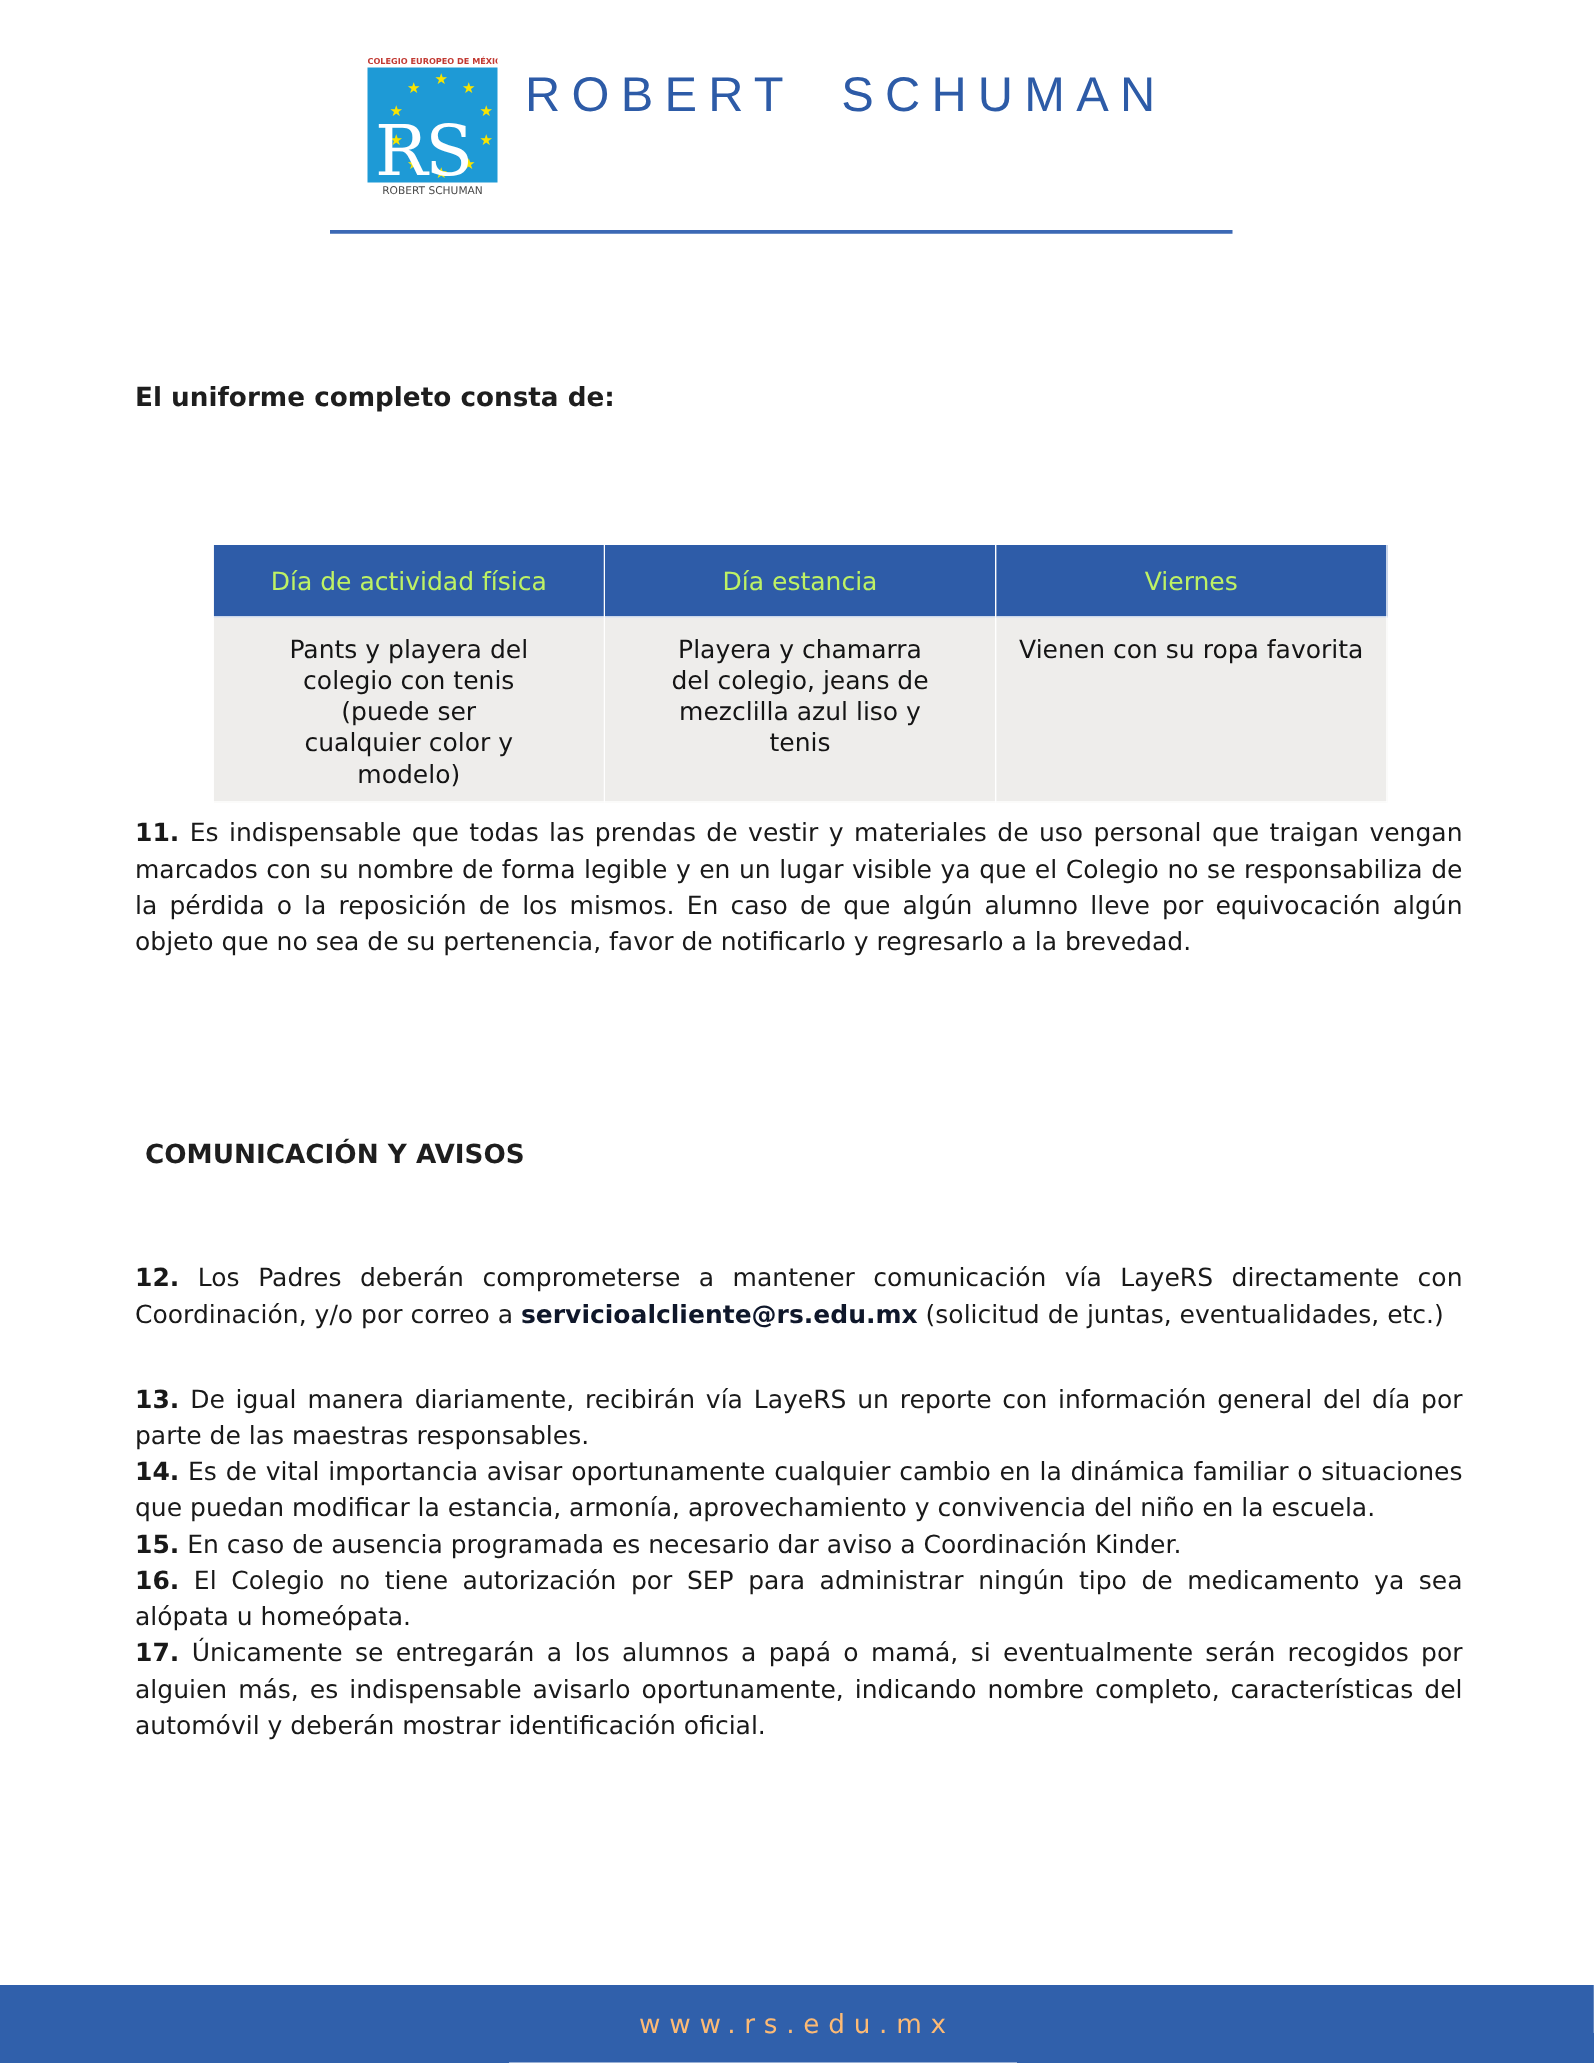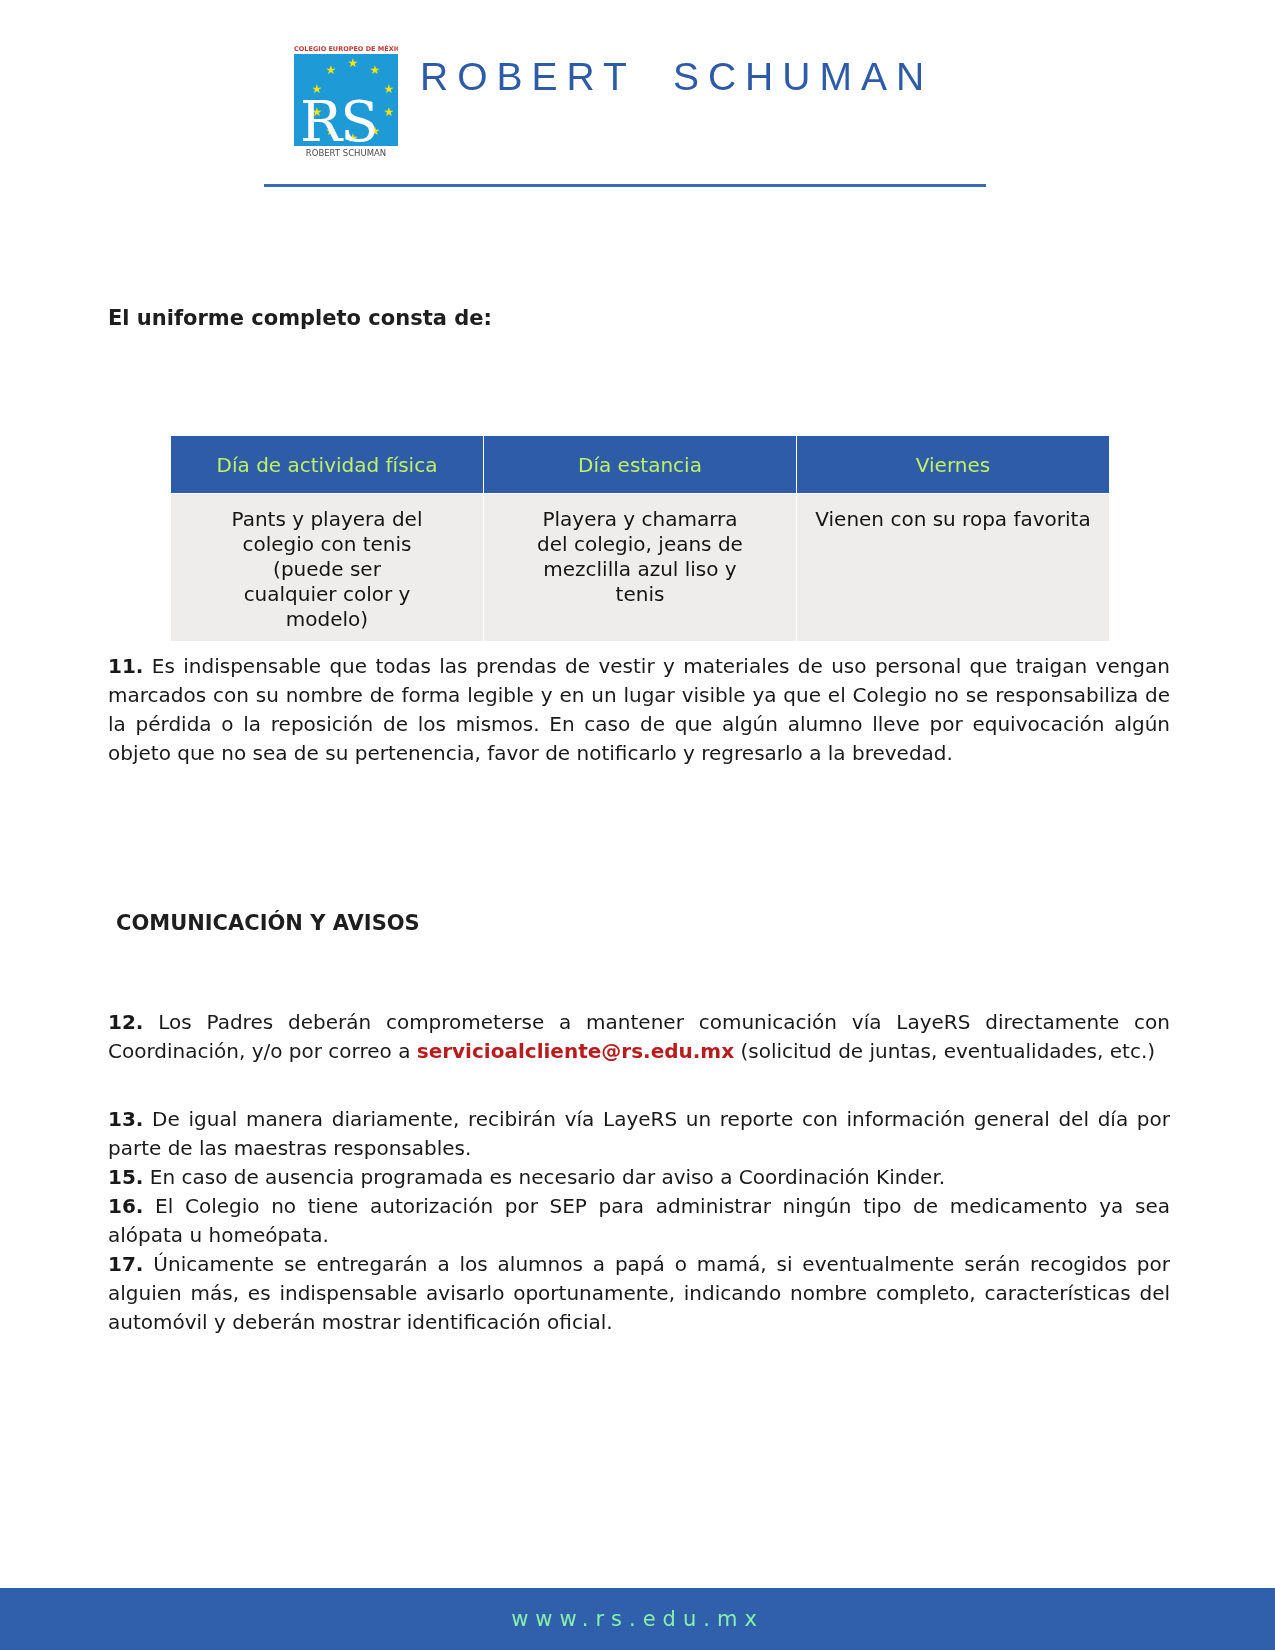--- a/index.html
+++ b/index.html
@@ -58,28 +58,28 @@
     white-space:pre-line;
   }
 
   
   .rules { position:absolute; left:108px; width:1062px; font-size:20px; line-height:29px; color:#191919; }
   .rules p { margin:0; text-align:justify; }
   #rules-block-1 { top:652px; }
   #rule12-block  { top:1008px; }
   #rules-block-2 { top:1105px; }
   .num { font-weight:bold; }
-  .email { color:#b91c1c; font-weight:bold; text-decoration:none; }
+  .email { color:#0f172a; font-weight:bold; text-decoration:none; }
 
   
   .footer {
     position:absolute; left:0; top:1588px; width:1275px; height:62px;
     background:#3060ab; display:flex; align-items:center; justify-content:center;
   }
-  .footer span { color:#86efac; font-size:21px; letter-spacing:7px; }
+  .footer span { color:#fdba74; font-size:21px; letter-spacing:7px; }
 </style>
 </head>
 <body>
 
 <div class="logo">
   <div class="logo-top">COLEGIO EUROPEO DE MÉXICO</div>
   <div class="logo-square">
     <span class="star s0">★</span>
     <span class="star s1">★</span>
     <span class="star s2">★</span>
@@ -132,20 +132,21 @@
 </div>
 
 <div id="h-comunicacion" class="h-bold">COMUNICACIÓN Y AVISOS</div>
 
 <div id="rule12-block" class="rules">
   <p><span class="num">12.</span><span> Los Padres deberán comprometerse a mantener comunicación vía LayeRS directamente con Coordinación, y/o por correo a </span><a href="#" class="email">servicioalcliente@rs.edu.mx</a><span> (solicitud de juntas, eventualidades, etc.)</span></p>
 </div>
 
 <div id="rules-block-2" class="rules">
   <p><span class="num">13.</span><span> De igual manera diariamente, recibirán vía LayeRS un reporte con información general del día por parte de las maestras responsables.</span></p>
+  <p><span class="num">14.</span><span> Es de vital importancia avisar oportunamente cualquier cambio en la dinámica familiar o situaciones que puedan modificar la estancia, armonía, aprovechamiento y convivencia del niño en la escuela.</span></p>
   <p><span class="num">15.</span><span> En caso de ausencia programada es necesario dar aviso a Coordinación Kinder.</span></p>
   <p><span class="num">16.</span><span> El Colegio no tiene autorización por SEP para administrar ningún tipo de medicamento ya sea alópata u homeópata.</span></p>
   <p><span class="num">17.</span><span> Únicamente se entregarán a los alumnos a papá o mamá, si eventualmente serán recogidos por alguien más, es indispensable avisarlo oportunamente, indicando nombre completo, características del automóvil y deberán mostrar identificación oficial.</span></p>
 </div>
 
 <div class="footer">
   <span>www.rs.edu.mx</span>
 </div>
 
 </body></html>

